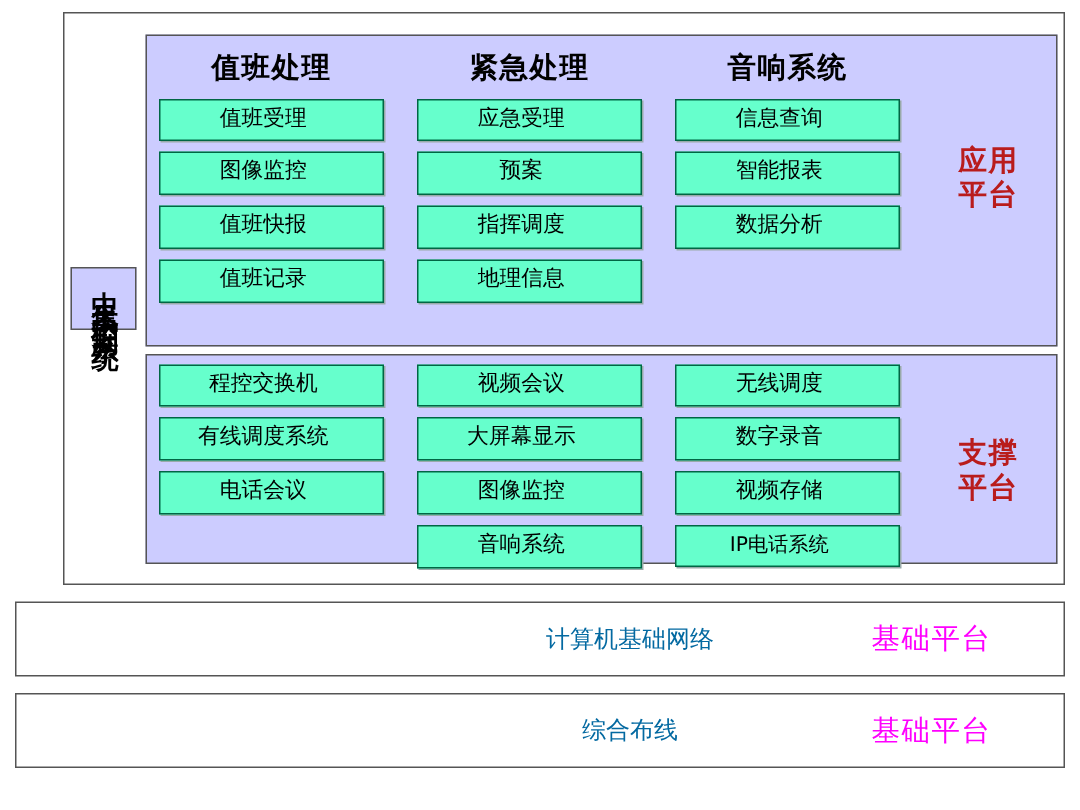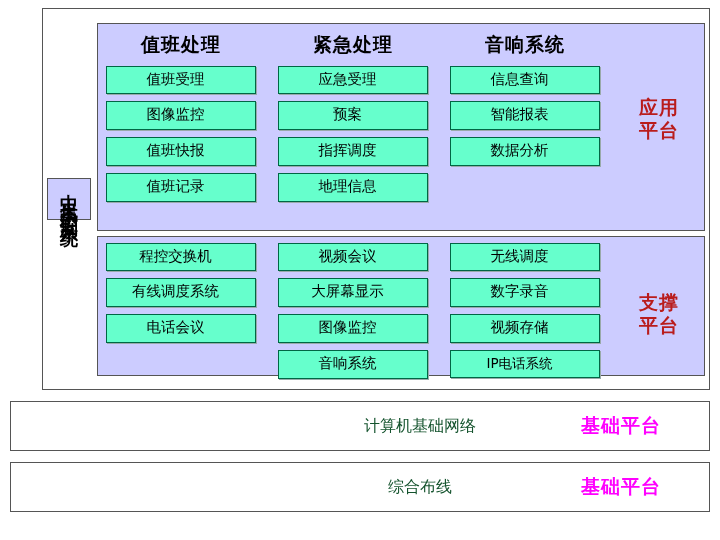--- a/index.html
+++ b/index.html
@@ -129,32 +129,32 @@
     height: 50px;
     display: flex;
     align-items: center;
     position: relative;
     box-sizing: border-box;
   }
   .bar-title {
     flex: 1 1 auto;
     text-align: center;
     font-size: 16px;
-    color: #14532d;
+    color: #0369a1;
     padding-left: 120px;
     box-sizing: border-box;
   }
   .bar-label {
     position: absolute;
     right: 48px;
     top: 50%;
     transform: translateY(-50%);
     color: #ff00ff;
     font-size: 19px;
-    font-weight: bold;
+    font-weight: normal;
     letter-spacing: 1px;
   }
 </style>
 </head>
 <body>
 
 <div id="root">
 
   <div class="upper-wrap">
 

